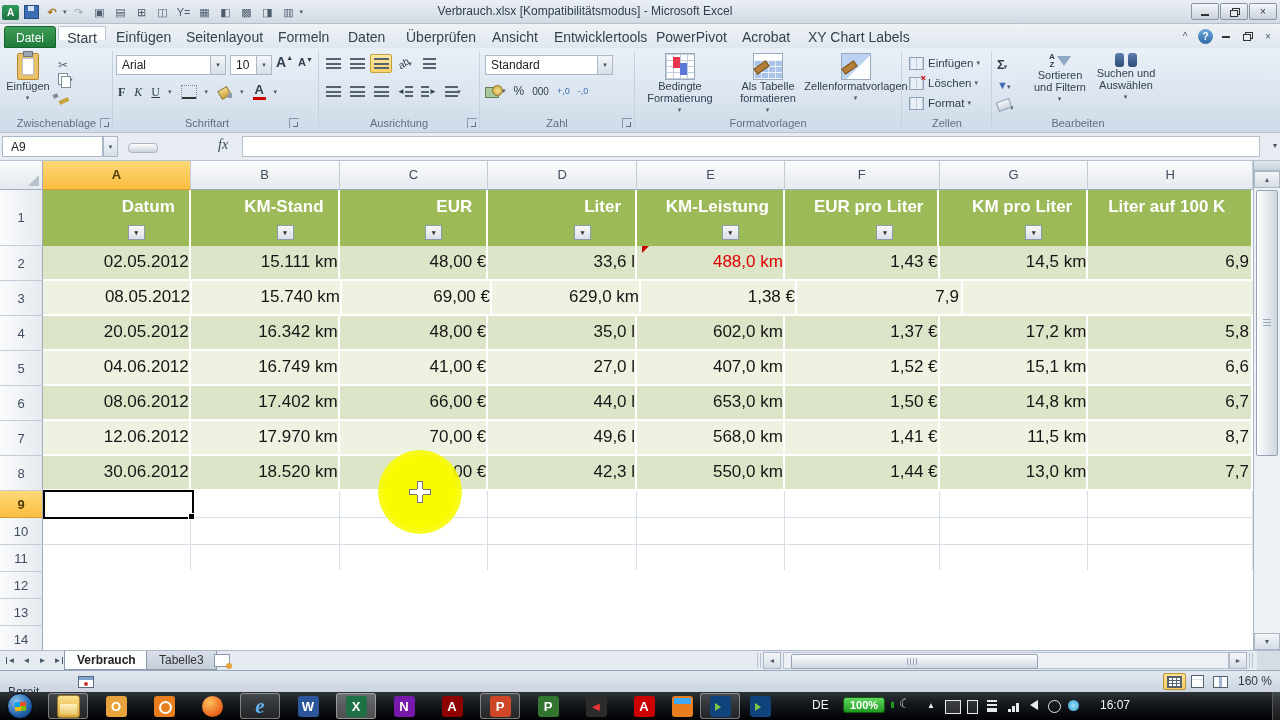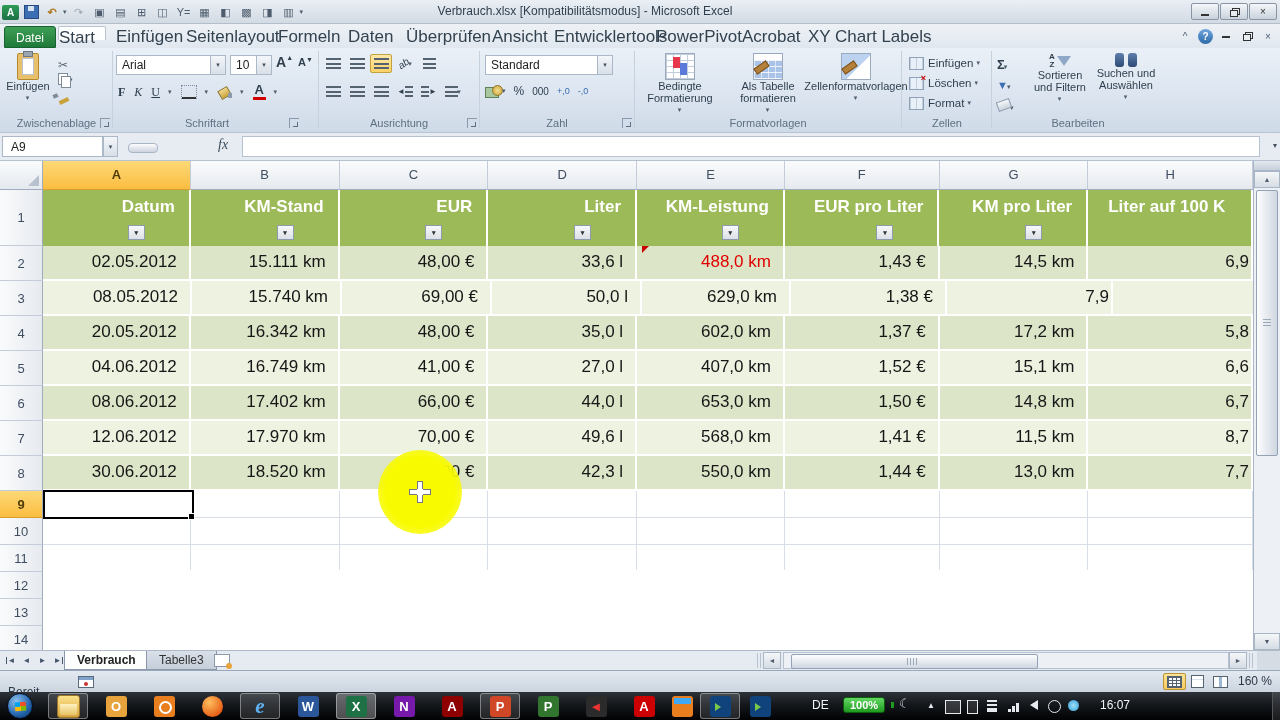--- a/index.html
+++ b/index.html
@@ -26,22 +26,22 @@
   .wb{width:28px;height:17px;background:linear-gradient(#F4F7FA,#C9D2DC);
       border:1px solid #8A95A4;border-radius:2px;display:flex;align-items:center;justify-content:center;
       font-size:10px;color:#333;box-sizing:border-box}
   .minbar{width:8px;height:2px;background:#333;margin-top:6px}
   .ic-rest{position:relative;width:9px;height:8px}
   .ic-rest:before{content:"";position:absolute;left:2px;top:0;width:6px;height:5px;border:1px solid #333}
   .ic-rest:after{content:"";position:absolute;left:0;top:2px;width:6px;height:5px;border:1px solid #333;background:#E7ECF1}
   
   #tabrow{position:absolute;left:0;top:24px;width:1280px;height:24px;
     background:linear-gradient(#EEF2F6,#E0E7EF)}
-  .rtab{position:absolute;top:2px;height:14px;line-height:22px;
-    font-size:17px;color:#33424F;padding:0 10px}
+  .rtab{position:absolute;top:2px;height:14px;line-height:22px;text-align:center;
+    font-size:14px;color:#33424F;padding:0 10px}
   #tab-datei{left:4px;top:2px;width:52px;height:22px;line-height:22px;text-align:center;
     background:linear-gradient(#3E9E55,#1E7A3A);color:#fff;font-size:12px;
     border-radius:3px 3px 0 0;border:1px solid #176330;box-sizing:border-box;position:absolute}
   .rtab.active{background:#FDFEFE;border:1px solid #B9C4D2;border-bottom:none;border-radius:2px 2px 0 0;box-sizing:border-box}
   .tr-right{position:absolute;right:4px;top:4px;display:flex;gap:5px;align-items:center}
   .tri{width:16px;height:16px;display:flex;align-items:center;justify-content:center;font-size:10px;color:#4E5D6E}
   .help-circ{width:15px;height:15px;border-radius:50%;background:linear-gradient(#6FA6DC,#2D6AA8);
     color:#fff;font-size:10px;font-weight:bold;display:flex;align-items:center;justify-content:center}
   
   #ribbon{position:absolute;left:0;top:48px;width:1280px;height:85px;
@@ -141,21 +141,21 @@
   .w0{width:149px}.w1{width:150px}.w2{width:150px}.w3{width:150px}.w4{width:149px}.w5{width:156px}.w6{width:150px}.w7{width:166px}
   #hrow{display:flex;height:56px}
   .hc{position:relative;background:#9CBA58;border-right:2px solid #fff;box-sizing:border-box;
     font-size:17px;font-weight:bold;color:#fff;text-align:right;padding:7px 14px 0 0}
   .fbtn{position:absolute;bottom:6px;right:44px;width:17px;height:15px;
     background:linear-gradient(#F7F8F9,#DCE1E7);border:1px solid #8D9BAD;box-sizing:border-box;
     font-size:7px;color:#333;display:flex;align-items:center;justify-content:center}
   .drow{display:flex;height:35px;border-bottom:2px solid #fff;box-sizing:border-box}
   .r-dark{background:#DCE5C8}.r-light{background:#EEF2E1}
   .dc{border-right:2px solid #fff;box-sizing:border-box;font-size:17px;color:#161616;
-    text-align:right;line-height:32px;padding-right:12px;white-space:nowrap;overflow:hidden}
+    text-align:right;line-height:32px;white-space:nowrap;overflow:hidden}
   .dc.c7{padding-right:2px}
   .neg{color:#E00000}
   .erow{display:flex;height:27px}
   .ec{border-right:1px solid #D8DEE8;border-bottom:1px solid #D8DEE8;box-sizing:border-box}
   #cmt{position:absolute;left:599px;top:56px;width:0;height:0;
     border-top:7px solid #C80000;border-right:7px solid transparent}
   #sel{position:absolute;left:0;top:300px;width:151px;height:29px;border:2px solid #000;
     background:#fff;box-sizing:border-box}
   #selhandle{position:absolute;right:-3px;bottom:-3px;width:5px;height:5px;background:#000;border:1px solid #fff}
   
@@ -561,21 +561,20 @@
       <div class="dc w3">33,6 l</div>
       <div class="dc w4 neg">488,0 km</div>
       <div class="dc w5">1,43 €</div>
       <div class="dc w6">14,5 km</div>
       <div class="dc w7 c7">6,9</div>
     </div>
     <div class="drow r-light">
       <div class="dc w0">08.05.2012</div>
       <div class="dc w1">15.740 km</div>
       <div class="dc w2">69,00 €</div>
-      <div class="dc w3">50,0 l</div>
       <div class="dc w4">629,0 km</div>
       <div class="dc w5">1,38 €</div>
       <div class="dc w7 c7">7,9</div>
     </div>
     <div class="drow r-dark">
       <div class="dc w0">20.05.2012</div>
       <div class="dc w1">16.342 km</div>
       <div class="dc w2">48,00 €</div>
       <div class="dc w3">35,0 l</div>
       <div class="dc w4">602,0 km</div>

